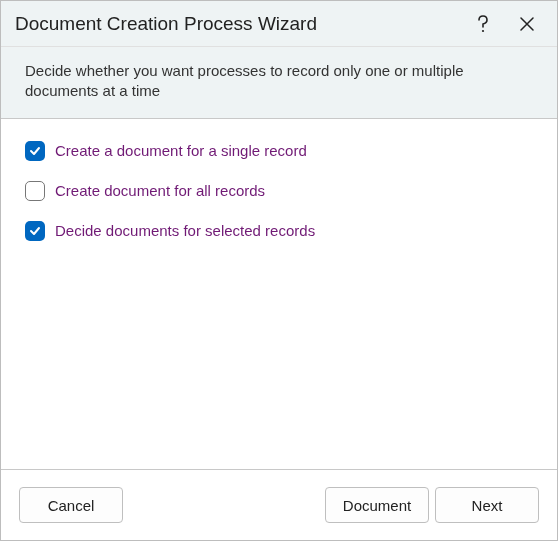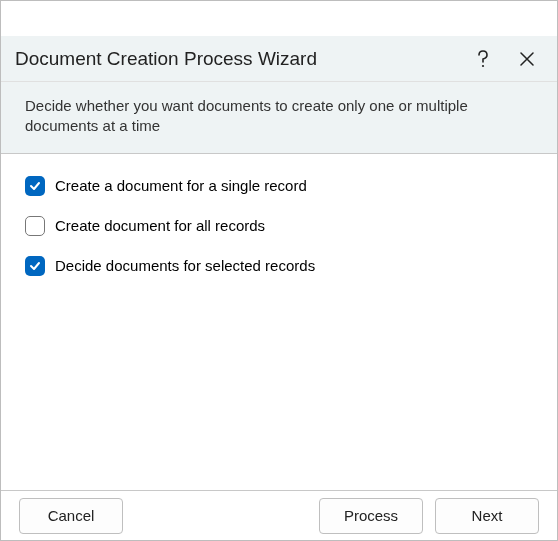--- a/index.html
+++ b/index.html
@@ -21,21 +21,20 @@
     flex-direction: column;
   }
   .titlebar {
     height: 46px;
     background: #eef3f4;
     display: flex;
     align-items: center;
     padding-left: 14px;
     padding-right: 8px;
     border-bottom: 1px solid #e0e0e0;
-    margin-top: 35px;
   }
   .title-text {
     flex: 1;
     font-size: 19px;
     color: #222;
     font-weight: 400;
   }
   .title-btn {
     width: 44px;
     height: 40px;
@@ -57,41 +56,41 @@
     flex: 1;
     background: #ffffff;
     padding: 22px 24px;
   }
   .option-row {
     display: flex;
     align-items: center;
     gap: 10px;
     margin-bottom: 20px;
     font-size: 15px;
-    color: #000000;
+    color: #701a75;
     cursor: pointer;
   }
   .checkbox {
     width: 20px;
     height: 20px;
     border-radius: 5px;
     display: flex;
     align-items: center;
     justify-content: center;
     flex-shrink: 0;
   }
   .checkbox.checked {
     background: #0067c0;
   }
   .checkbox.unchecked {
     border: 1.5px solid #777;
     background: #fff;
   }
   .footer {
-    height: 50px;
+    height: 71px;
     background: #ffffff;
     border-top: 1px solid #c8c8c8;
     display: flex;
     align-items: center;
     padding: 0 18px;
   }
   .btn {
     height: 36px;
     min-width: 104px;
     border: 1px solid #bfbfbf;
@@ -99,21 +98,21 @@
     border-radius: 4px;
     font-size: 15px;
     color: #222;
     display: flex;
     align-items: center;
     justify-content: center;
     cursor: pointer;
     padding: 0 14px;
   }
   .spacer { flex: 1; }
-  .btn + .btn { margin-left: 12px; }
+  .btn + .btn { margin-left: 6px; }
 </style>
 </head>
 <body>
 
 <div class="dialog">
 
   <div class="titlebar">
     <div class="title-text">Document Creation Process Wizard</div>
     <div class="title-btn">
       <svg width="16" height="20" viewBox="0 0 16 20">
@@ -121,21 +120,21 @@
         <circle cx="8" cy="17" r="1.1" fill="#222"></circle>
       </svg>
     </div>
     <div class="title-btn">
       <svg width="14" height="14" viewBox="0 0 14 14">
         <path d="M1 1 L13 13 M13 1 L1 13" stroke="#222" stroke-width="1.5" stroke-linecap="round"></path>
       </svg>
     </div>
   </div>
 
-  <div class="subheader">Decide whether you want documents to create only one or multiple documents at a time</div>
+  <div class="subheader">Decide whether you want processes to record only one or multiple documents at a time</div>
 
   <div class="content">
 
     <div class="option-row">
       <div class="checkbox checked">
         <svg width="14" height="14" viewBox="0 0 14 14">
           <path d="M3 7 L6 10 L11 4" stroke="#fff" stroke-width="2" fill="none" stroke-linecap="round" stroke-linejoin="round"></path>
         </svg>
       </div>
       <span>Create a document for a single record</span>
@@ -156,20 +155,20 @@
     </div>
 
   </div>
 
   <div class="footer">
     <div class="btn">
       <span>Cancel</span>
     </div>
     <div class="spacer"></div>
     <div class="btn">
-      <span>Process</span>
+      <span>Document</span>
     </div>
     <div class="btn">
       <span>Next</span>
     </div>
   </div>
 
 </div>
 
 </body></html>

